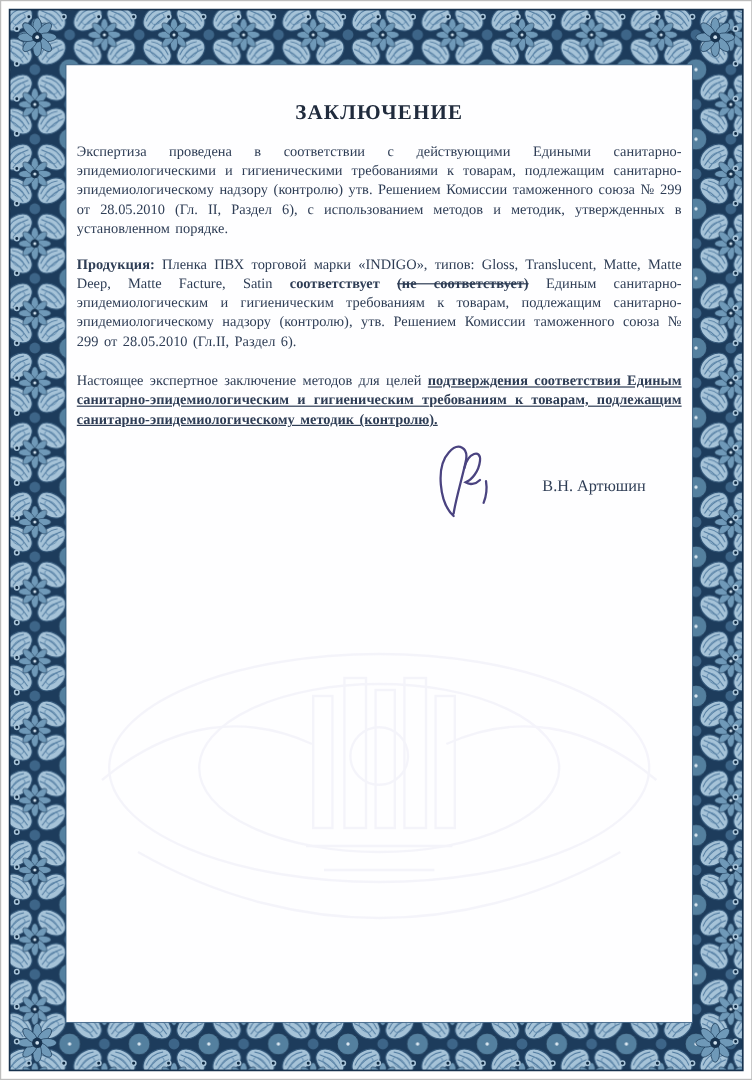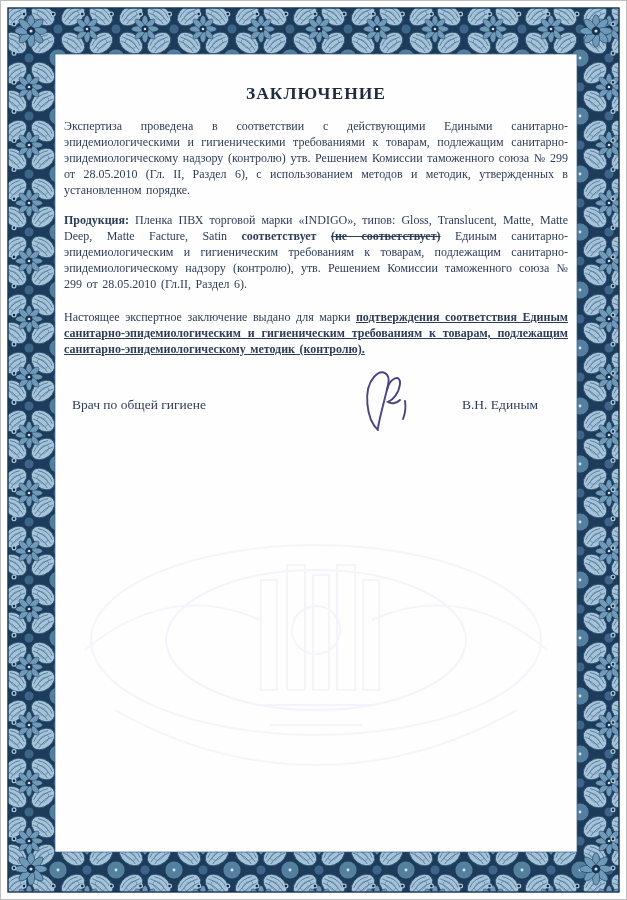--- a/index.html
+++ b/index.html
@@ -143,30 +143,29 @@
         <path d="M200,205 L322,205 M215,225 L307,225"></path>
       </g>
     </svg>
 
     <h1 class="doc-title">ЗАКЛЮЧЕНИЕ</h1>
 
     <p class="para"><span>Экспертиза проведена в соответствии с действующими Едиными санитарно-эпидемиологическими и гигиеническими требованиями к товарам, подлежащим санитарно-эпидемиологическому надзору (контролю) утв. Решением Комиссии таможенного союза № 299 от 28.05.2010 (Гл. II, Раздел 6), с использованием методов и методик, утвержденных в установленном порядке.</span></p>
 
     <p class="para"><span class="bold">Продукция:</span><span> Пленка ПВХ торговой марки «INDIGO», типов: Gloss, Translucent, Matte, Matte Deep, Matte Facture, Satin </span><span class="bold">соответствует </span><span class="bold strike">(не соответствует)</span><span> Единым санитарно-эпидемиологическим и гигиеническим требованиям к товарам, подлежащим санитарно-эпидемиологическому надзору (контролю), утв. Решением Комиссии таможенного союза № 299 от 28.05.2010 (Гл.II, Раздел 6).</span></p>
 
-    <p class="para para-purpose"><span>Настоящее экспертное заключение выдано для марки </span><span class="bold underline">подтверждения соответствия Единым санитарно-эпидемиологическим и гигиеническим требованиям к товарам, подлежащим санитарно-эпидемиологическому методик (контролю).</span></p>
+    <p class="para para-purpose"><span>Настоящее экспертное заключение методов для целей </span><span class="bold underline">подтверждения соответствия Единым санитарно-эпидемиологическим и гигиеническим требованиям к товарам, подлежащим санитарно-эпидемиологическому методик (контролю).</span></p>
 
     <div class="sig-row">
-      <span class="sig-role">Врач по общей гигиене</span>
 
       <svg class="sig-scribble" width="50" height="72" viewBox="0 0 50 72" aria-hidden="true">
         <g fill="none" stroke="#4a4380" stroke-width="1.9" stroke-linecap="round">
           <path d="M16,63 C4,52 1,22 12,10 C20,1 29,6 26,18 C23,32 18,48 16,61"></path>
           <path d="M25,23 C28,10 39,7 38,17 C37,26 31,33 26,35 C29,37 34,37 38,33"></path>
           <path d="M43,34 C44,40 43,47 41,52"></path>
         </g>
       </svg>
 
-      <span class="sig-name">В.Н. Единым</span>
+      <span class="sig-name">В.Н. Артюшин</span>
     </div>
 
   </div>
 </div>
 
 </body></html>

